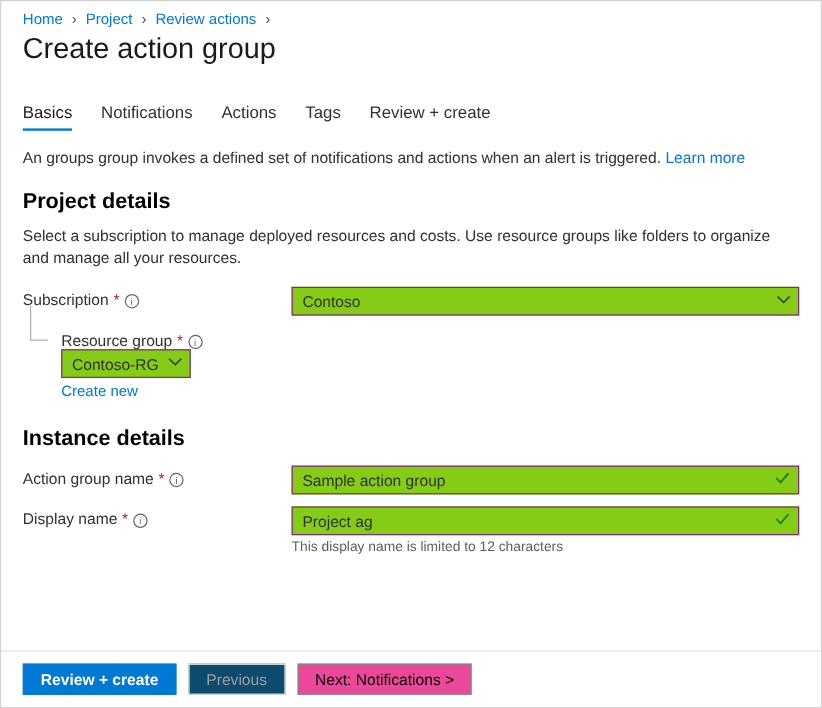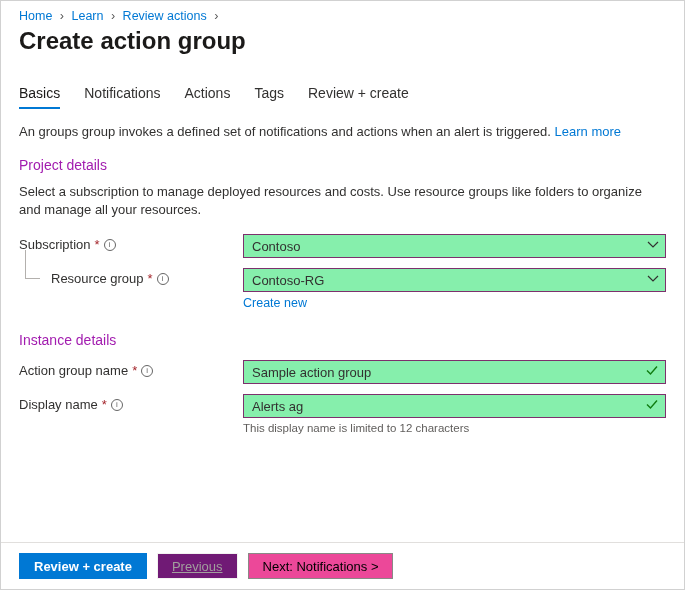--- a/index.html
+++ b/index.html
@@ -18,21 +18,21 @@
     position: relative;
   }
   .breadcrumb {
     font-size: 12.5px;
     margin-bottom: 4px;
   }
   .breadcrumb a { color: #0078d4; text-decoration: none; cursor: pointer; }
   .breadcrumb .sep { color: #555; margin: 0 4px; }
   h1.title {
     font-size: 24px;
-    font-weight: 700;
+    font-weight: 400;
     margin: 2px 0 30px 0;
     color: #1b1a19;
   }
   .tabs {
     display: flex;
     gap: 24px;
     border-bottom: 1px solid transparent;
     margin-bottom: 14px;
     margin-top: 16px;
   }
@@ -47,51 +47,51 @@
     border-bottom-color: #0078d4;
     color: #1b1a19;
   }
   .desc {
     font-size: 13px;
     color: #323130;
     margin-bottom: 18px;
   }
   .desc a { color: #0078d4; text-decoration: none; cursor: pointer; }
   .section-title {
-    font-size: 14px;
-    font-weight: 400;
+    font-size: 18px;
+    font-weight: 700;
     margin: 6px 0 10px 0;
-    color: #a21caf;
+    color: #000000;
   }
   .section-sub {
     font-size: 13px;
     color: #323130;
     margin-bottom: 16px;
     line-height: 1.35;
   }
   .form-row {
     display: flex;
     align-items: flex-start;
     margin-bottom: 10px;
   }
-  .form-row.indent { padding-left: 32px; position: relative; }
+  .form-row.indent { padding-left: 32px; position: relative; flex-direction: column; }
   .form-row.indent::before {
     content: "";
     position: absolute;
     left: 6px;
     top: -18px;
     width: 14px;
     height: 28px;
     border-left: 1px solid #b3b0ad;
     border-bottom: 1px solid #b3b0ad;
   }
   .label-col {
     width: 224px;
     display: flex;
-    align-items: center;
+    align-items: flex-end;
     gap: 4px;
     padding-top: 3px;
     font-size: 13px;
     flex-shrink: 0;
   }
   .label-col.short { width: 192px; }
   .req { color: #a4262c; }
   .info-icon {
     display: inline-flex;
     width: 12px; height: 12px;
@@ -104,21 +104,21 @@
     cursor: pointer;
   }
   .field-col { flex: 1; }
   .select, .textfield {
     width: 100%;
     height: 24px;
     border: 1px solid #7d306d;
     padding: 0 26px 0 8px;
     font-size: 13px;
     font-family: inherit;
-    background: #86efac;
+    background: #84cc16;
     color: #323130;
     position: relative;
     display: flex;
     align-items: center;
     cursor: pointer;
   }
   .select .chev {
     position: absolute;
     right: 6px;
     top: 50%;
@@ -163,38 +163,37 @@
     background: #ec4899;
     cursor: pointer;
   }
   .btn.primary {
     background: #0078d4;
     border-color: #0078d4;
     color: #fff;
     font-weight: 600;
   }
   .btn.disabled {
-    background: #701a75;
+    background: #0c4a6e;
     border-color: #f3f2f1;
     color: #a19f9d;
     cursor: default;
-    text-decoration: underline;
   }
   svg.chev-svg { width: 12px; height: 12px; }
   svg.check-svg { width: 14px; height: 14px; }
 </style>
 </head>
 <body>
 
 <div class="page">
 
   <div class="breadcrumb">
     <a>Home</a>
     <span class="sep">›</span>
-    <a>Learn</a>
+    <a>Project</a>
     <span class="sep">›</span>
     <a>Review actions</a>
     <span class="sep">›</span>
   </div>
 
   <h1 class="title">Create action group</h1>
 
   <div class="tabs">
     <div class="tab active">Basics</div>
     <div class="tab">Notifications</div>
@@ -269,21 +268,21 @@
   </div>
 
   <div class="form-row">
     <div class="label-col">
       <span>Display name</span>
       <span class="req">*</span>
       <span class="info-icon">i</span>
     </div>
     <div class="field-col">
       <div class="textfield">
-        <span>Alerts ag</span>
+        <span>Project ag</span>
         <span class="check">
           <svg class="check-svg" viewBox="0 0 14 14">
               <path d="M2 7 L5.5 10.5 L12 3" fill="none" stroke="#107c10" stroke-width="1.4"></path>
             </svg>
         </span>
       </div>
       <div class="hint">This display name is limited to 12 characters</div>
     </div>
   </div>
 

